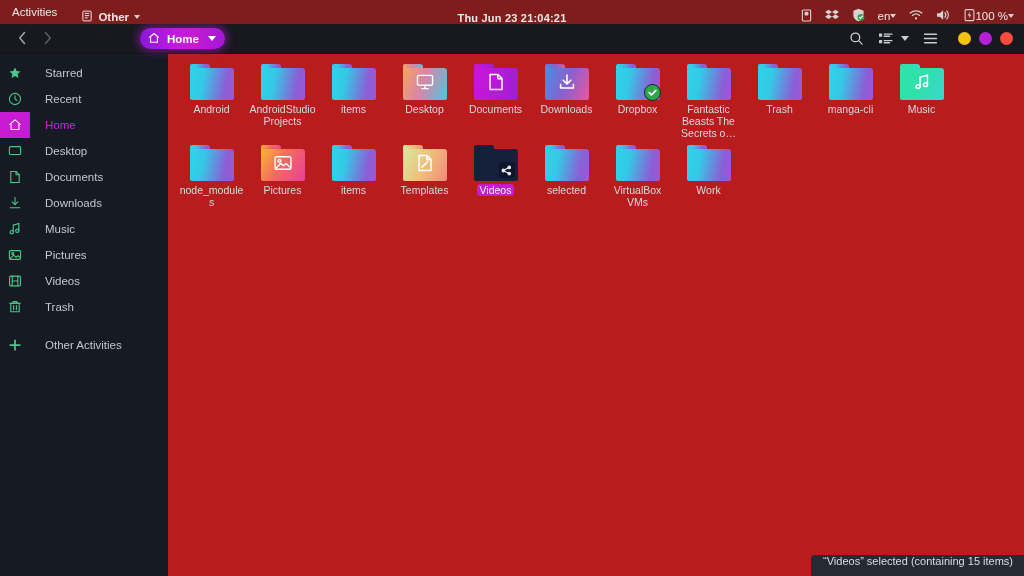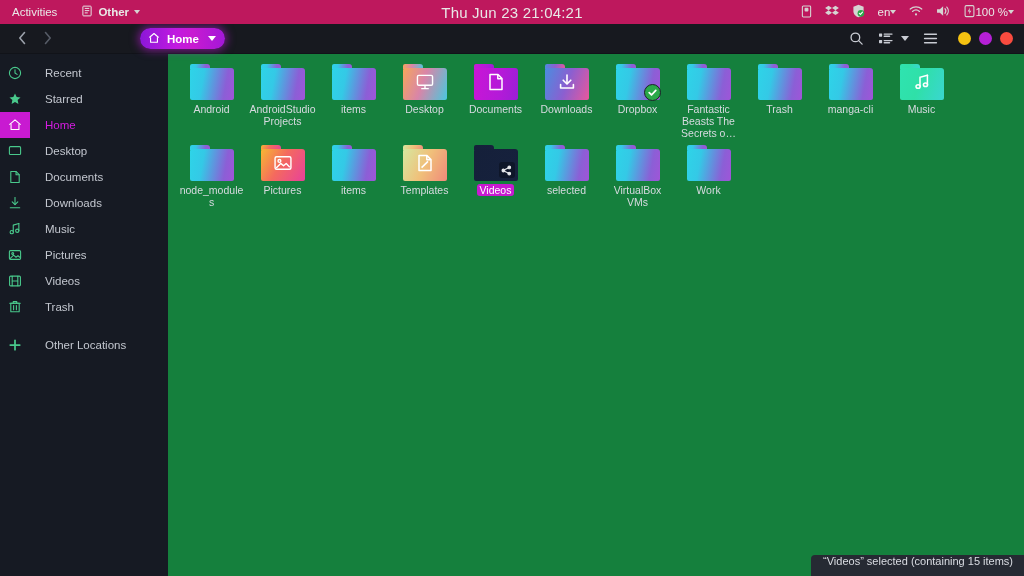--- a/index.html
+++ b/index.html
@@ -8,31 +8,31 @@
     width: 1024px; height: 576px;
     background: #1c2029;
     font-family: "Liberation Sans", sans-serif;
     overflow: hidden;
   }
 
   
   .topbar {
     position: absolute; top: 0; left: 0;
     width: 1024px; height: 24px;
-    background: #be185d;
-    display: flex; align-items: center;
+    background: #7f1d1d;
+    display: flex; align-items: flex-end;
     color: #e9e8e7; font-size: 11.5px;
     z-index: 50;
   }
   .tb-activities { padding: 0 10px 0 12px; line-height: 24px; }
   .tb-app { display: flex; align-items: center; gap: 5px; margin-left: 14px; }
   .tb-app-name { font-weight: bold; }
   .tb-clock {
     position: absolute; left: 0; right: 0; text-align: center;
-    font-size: 15px; letter-spacing: .2px; pointer-events: none;
+    font-size: 11px; letter-spacing: .2px; pointer-events: none; font-weight: bold;
   }
   .tb-right {
     margin-left: auto; display: flex; align-items: center;
     gap: 13px; padding-right: 10px;
   }
   .tb-right .tb-item { display: flex; align-items: center; }
   .caret { width: 0; height: 0; border-left: 4px solid transparent;
            border-right: 4px solid transparent; border-top: 5px solid #d6d4d2; }
   .caret.sm { border-left-width: 3.5px; border-right-width: 3.5px; border-top-width: 4.5px; }
 
@@ -91,21 +91,21 @@
   }
   .side-item .side-label { padding-left: 15px; }
   .side-item.active .side-ico { background: #c81ad1; color: #fff; }
   .side-item.active .side-label { color: #d41ce0; }
   .side-sep { height: 12px; }
 
   
   .content {
     position: absolute; top: 54px; left: 168px;
     width: 856px; height: 522px;
-    background: #15803d;
+    background: #b91c1c;
     padding: 6px 0 0 8px;
   }
   .grid { display: flex; flex-wrap: wrap; align-content: flex-start; }
   .cell {
     width: 71px; padding: 4px 1px 2px;
     display: flex; flex-direction: column; align-items: center;
     cursor: default;
   }
   .ficon { position: relative; width: 44px; height: 36px; margin-bottom: 3px; }
   .ftab {
@@ -304,33 +304,33 @@
       <span class="wb close"></span>
     </span>
   </div>
 </div>
 
 <div class="sidebar">
   <div id="sidebar-list">
       <div class="side-item">
         <span class="side-ico">
           <svg width="14" height="14" viewBox="0 0 16 16" fill="none" stroke="currentColor" stroke-width="1.25" stroke-linecap="round" stroke-linejoin="round">
+            <path d="M8 1.6 L9.9 5.7 L14.3 6.2 L11 9.2 L11.9 13.6 L8 11.4 L4.1 13.6 L5 9.2 L1.7 6.2 L6.1 5.7 Z" fill="currentColor" stroke="none"></path>
+          </svg>
+        </span>
+        <span class="side-label">Starred</span>
+      </div>
+      <div class="side-item">
+        <span class="side-ico">
+          <svg width="14" height="14" viewBox="0 0 16 16" fill="none" stroke="currentColor" stroke-width="1.25" stroke-linecap="round" stroke-linejoin="round">
             <circle cx="8" cy="8" r="6.4"></circle>
             <polyline points="8,4.4 8,8 10.4,9.6"></polyline>
           </svg>
         </span>
         <span class="side-label">Recent</span>
-      </div>
-      <div class="side-item">
-        <span class="side-ico">
-          <svg width="14" height="14" viewBox="0 0 16 16" fill="none" stroke="currentColor" stroke-width="1.25" stroke-linecap="round" stroke-linejoin="round">
-            <path d="M8 1.6 L9.9 5.7 L14.3 6.2 L11 9.2 L11.9 13.6 L8 11.4 L4.1 13.6 L5 9.2 L1.7 6.2 L6.1 5.7 Z" fill="currentColor" stroke="none"></path>
-          </svg>
-        </span>
-        <span class="side-label">Starred</span>
       </div>
       <div class="side-item active">
         <span class="side-ico">
           <svg width="14" height="14" viewBox="0 0 16 16" fill="none" stroke="currentColor" stroke-width="1.25" stroke-linecap="round" stroke-linejoin="round">
             <path d="M2 7.2 L8 2.2 L14 7.2"></path>
             <path d="M3.5 7 V13.2 H12.5 V7"></path>
           </svg>
         </span>
         <span class="side-label">Home</span>
       </div>
@@ -406,21 +406,21 @@
         <span class="side-label">Trash</span>
       </div>
       <div class="side-sep"></div>
       <div class="side-item">
         <span class="side-ico">
           <svg width="14" height="14" viewBox="0 0 16 16" fill="none" stroke="currentColor" stroke-width="1.25" stroke-linecap="round" stroke-linejoin="round">
             <line x1="8" y1="2.6" x2="8" y2="13.4" stroke-width="2"></line>
             <line x1="2.6" y1="8" x2="13.4" y2="8" stroke-width="2"></line>
           </svg>
         </span>
-        <span class="side-label">Other Locations</span>
+        <span class="side-label">Other Activities</span>
       </div>
     </div>
 </div>
 
 <div class="content">
   <div class="grid" id="file-grid">
       <div class="cell">
         <div class="ficon">
           <span class="ftab g-default"></span>
           <span class="fbody g-default"></span>

